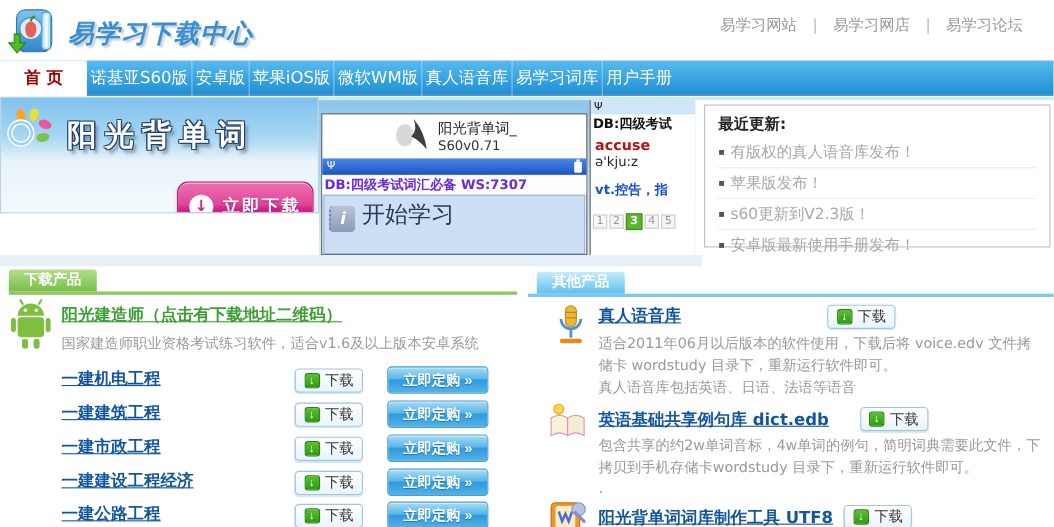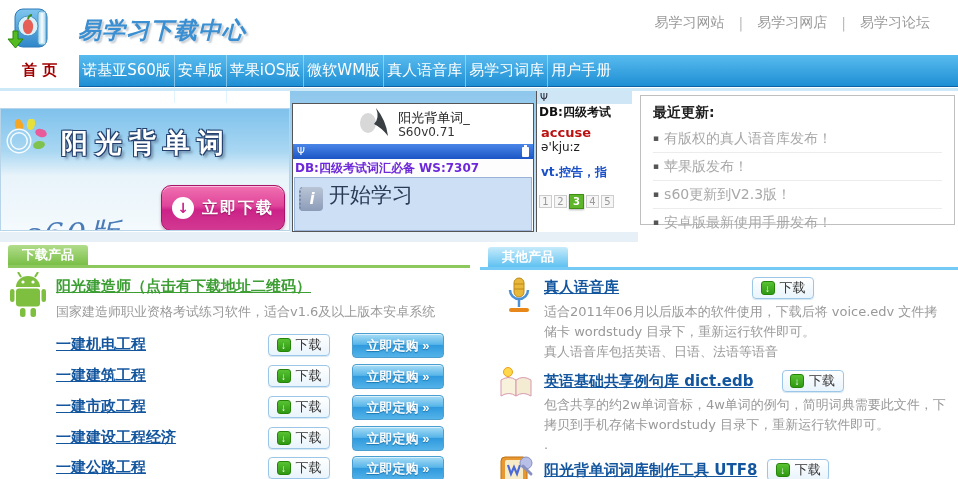--- a/index.html
+++ b/index.html
@@ -2,39 +2,39 @@
 <html><head>
 <meta charset="utf-8">
 <style>
   * { margin:0; padding:0; box-sizing:border-box; }
   html,body { background:#fff; }
   body { font-family:"DejaVu Sans","Liberation Sans",sans-serif; }
   .page { position:relative; width:958px; height:479px; overflow:hidden; background:#fff; }
 
   
   .header { position:absolute; left:0; top:0; width:958px; height:55px; background:#fff; }
-  .logo { position:absolute; left:6px; top:4px; display:flex; align-items:center; gap:24px; }
+  .logo { position:absolute; left:6px; top:4px; display:flex; align-items:center; gap:8px; }
   .logo-title { font-size:23px; font-weight:bold; font-style:italic; color:#3a8fd2;
                 text-shadow:2px 2px 2px #c0c8d0; letter-spacing:1px; }
   .header-links { position:absolute; right:14px; top:14px; font-size:14px; color:#999; display:flex; align-items:center; }
   .header-links a { color:#999; text-decoration:none; padding:0 14px; cursor:pointer; }
   .hl-sep { color:#bbb; }
 
   
   .nav { position:absolute; left:0; top:55px; width:958px; height:32px;
          background:linear-gradient(#58bbee,#1f8fd4); border-bottom:1px solid #0e63a2; }
   .nav-inner { display:flex; height:48px; }
   .nav-item { color:#fff; font-size:15px; line-height:31px; padding:0 3px; cursor:pointer;
               border-right:1px solid rgba(200,235,252,.55); }
   .nav-item:last-child { border-right:none; }
   .nav-item.active { background:#fff; color:#a00000; font-weight:bold; padding:0 22px; border-right:none; }
   .nav-underline { position:absolute; left:0; top:88px; width:958px; height:3px; background:#cde9f7; }
 
   
-  .banner { position:absolute; left:0; top:108px; width:290px; height:123px;
+  .banner { position:absolute; left:0; top:88px; width:290px; height:106px;
             background:linear-gradient(#7fc2ec 0%, #a9d7f2 35%, #e8f3fa 55%, #f4fafd 100%);
             border:1px solid #b8d4e8; overflow:hidden; }
   .banner-title { position:absolute; left:0; top:16px; width:290px; text-align:center;
                   font-size:27px; font-weight:bold; color:#fff; letter-spacing:7px;
                   text-shadow:-1px -1px 0 #23406e, 1px -1px 0 #23406e, -1px 1px 0 #23406e,
                               1px 1px 0 #23406e, 3px 3px 3px rgba(60,80,110,.55); }
   .banner-flower { position:absolute; left:4px; top:10px; }
   .banner-edition { position:absolute; left:24px; top:80px; font-family:"DejaVu Serif","Liberation Serif",serif;
                     font-style:italic; font-size:32px; color:#4a7cb8; letter-spacing:2px;margin-top:24px; }
   .pink-btn { position:absolute; left:160px; top:76px; width:124px; height:46px; border-radius:10px;

